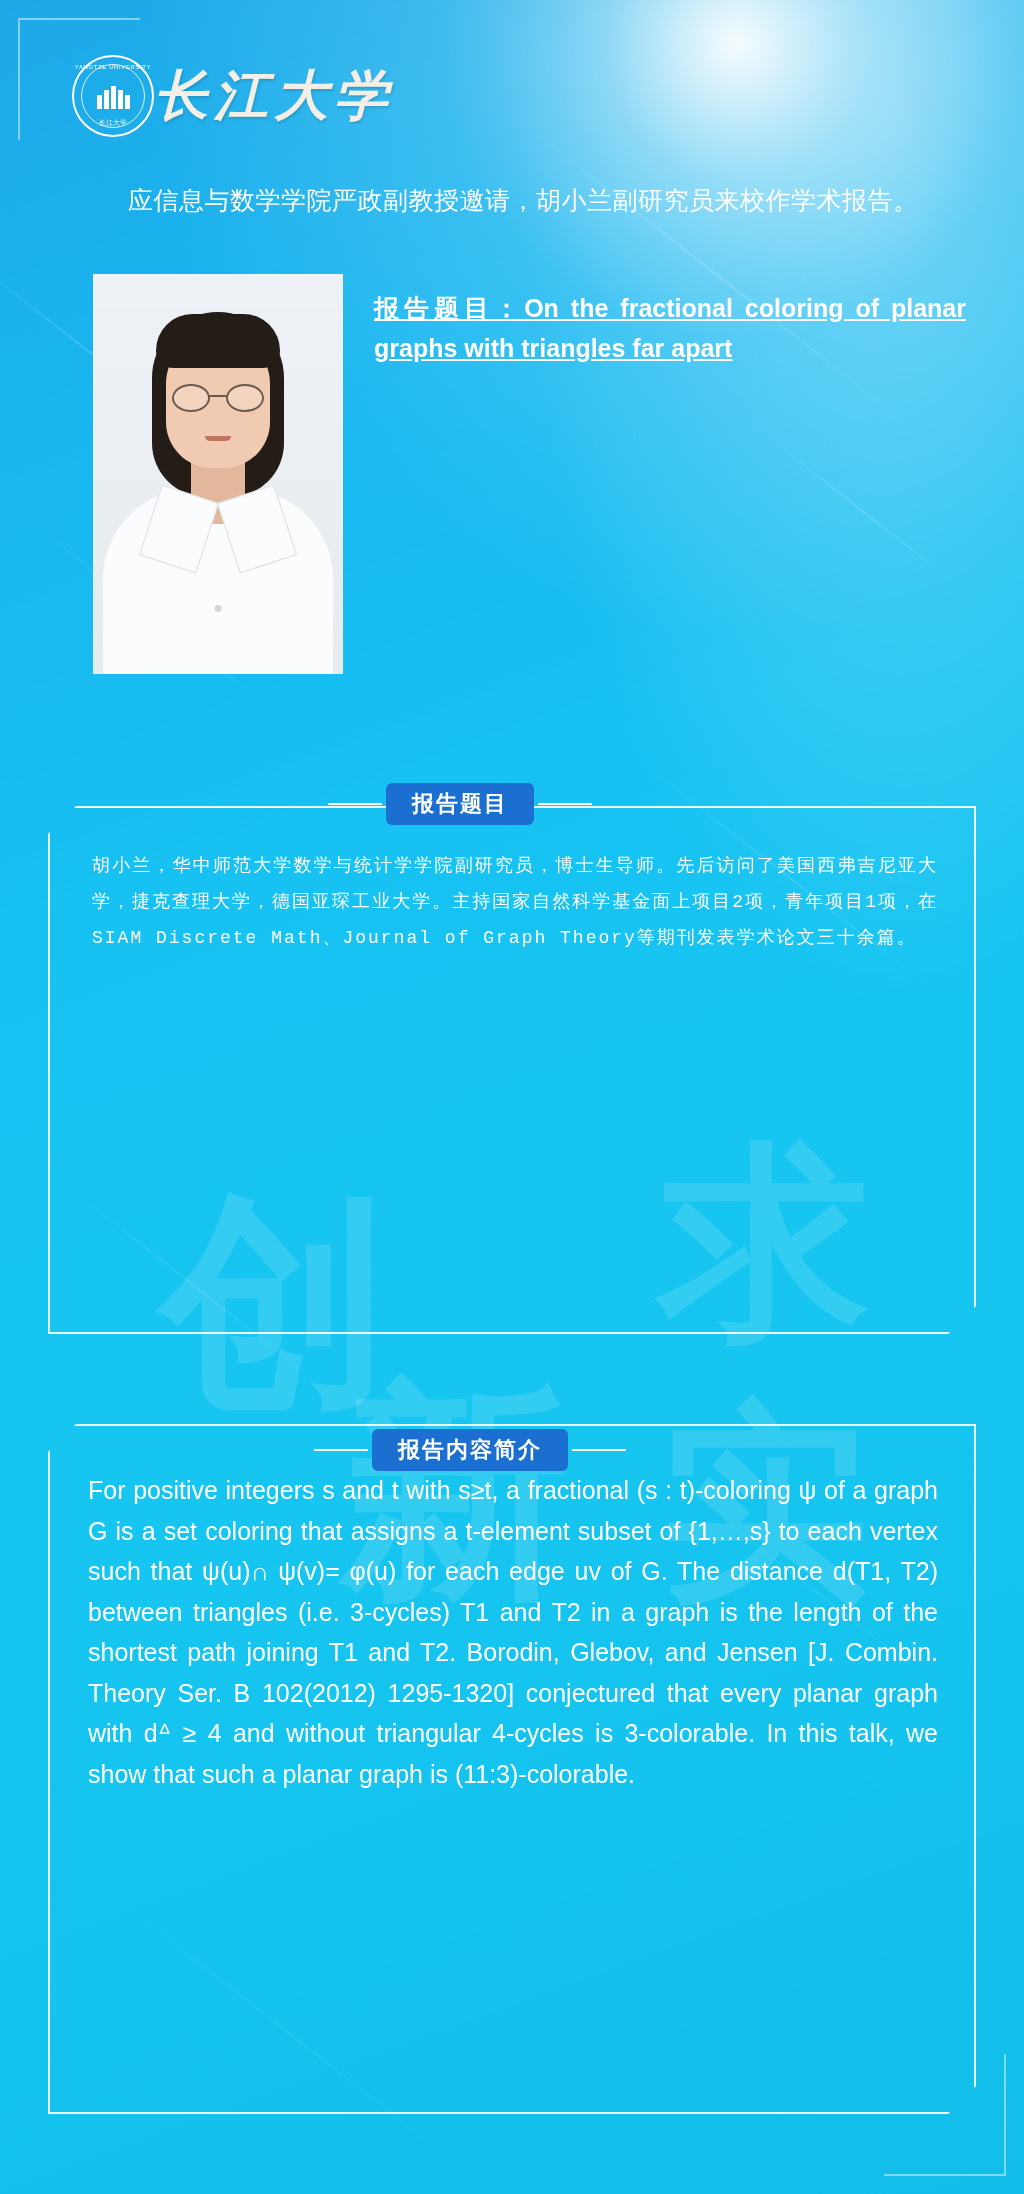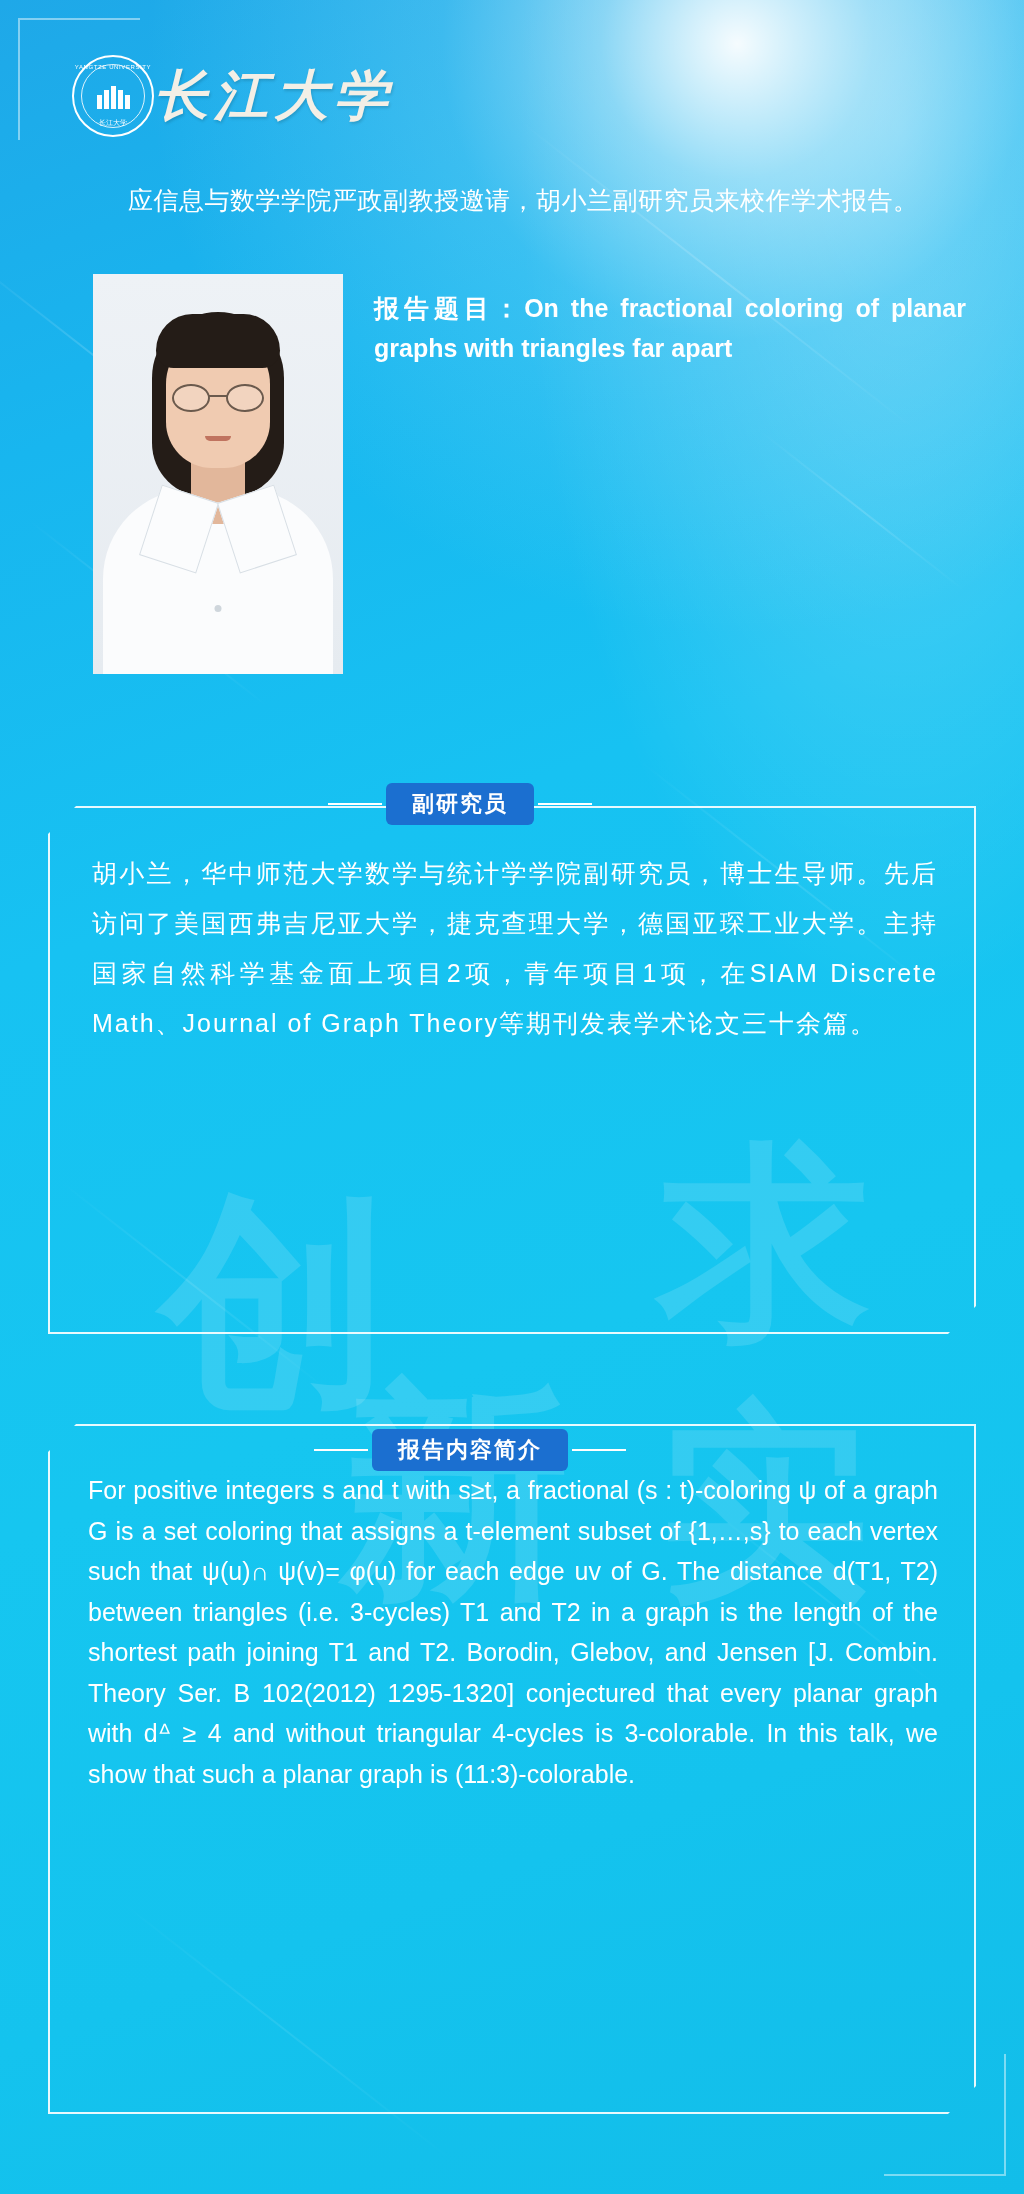--- a/index.html
+++ b/index.html
@@ -268,21 +268,21 @@
     color: #ffffff;
   }
   .info-row {
     font-size: 25px;
     line-height: 1.6;
     margin-bottom: 22px;
     text-align: justify;
     text-justify: inter-word;
   }
   .info-row .label { font-weight: bold; }
-  .info-row.topic { font-weight: bold; }
+  .info-row.topic { font-weight: bold; text-decoration: underline; }
 
   
   .panel {
     position: absolute;
     border: 2px solid rgba(255,255,255,0.9);
     box-sizing: border-box;
   }
   .panel.bio {
     left: 48px;
     top: 806px;
@@ -327,24 +327,24 @@
 
   .tag-bio { left: 386px; top: 783px; }
   .tag-abs { left: 372px; top: 1401px; margin-top: 28px; }
 
   .bio-text {
     position: absolute;
     left: 92px;
     top: 848px;
     width: 846px;
     color: #ffffff;
-    font-size: 25px;
+    font-size: 18px;
     line-height: 2.0;
     letter-spacing: 2px;
-    font-family: Liberation Sans, sans-serif;
+    font-family: Liberation Mono, monospace;
     text-align: justify;
   }
 
   .abs-text {
     position: absolute;
     left: 88px;
     top: 1470px;
     width: 850px;
     color: #ffffff;
     font-size: 25px;
@@ -410,20 +410,20 @@
     <div class="btn"></div>
   </div>
 
   <div class="info-list">
     <div class="info-row topic">
       <span class="label">报告题目：</span><span>On the fractional coloring of planar graphs with triangles far apart</span>
     </div>
   </div>
 
   <div class="panel bio"></div>
-  <div class="section-tag tag-bio">副研究员</div>
+  <div class="section-tag tag-bio">报告题目</div>
   <div class="bio-text">胡小兰，华中师范大学数学与统计学学院副研究员，博士生导师。先后访问了美国西弗吉尼亚大学，捷克查理大学，德国亚琛工业大学。主持国家自然科学基金面上项目2项，青年项目1项，在SIAM Discrete Math、Journal of Graph Theory等期刊发表学术论文三十余篇。</div>
 
   <div class="panel abs"></div>
   <div class="section-tag tag-abs">报告内容简介</div>
   <div class="abs-text">For positive integers s and t with s≥t, a fractional (s : t)-coloring ψ of a graph G is a set coloring that assigns a t-element subset of {1,…,s} to each vertex such that ψ(u)∩ ψ(v)= φ(u) for each edge uv of G. The distance d(T1, T2) between triangles (i.e. 3-cycles) T1 and T2 in a graph is the length of the shortest path joining T1 and T2. Borodin, Glebov, and Jensen [J. Combin. Theory Ser. B 102(2012) 1295-1320] conjectured that every planar graph with dᐞ ≥ 4 and without triangular 4-cycles is 3-colorable. In this talk, we show that such a planar graph is (11:3)-colorable.</div>
 
 </div>
 
 </body></html>

